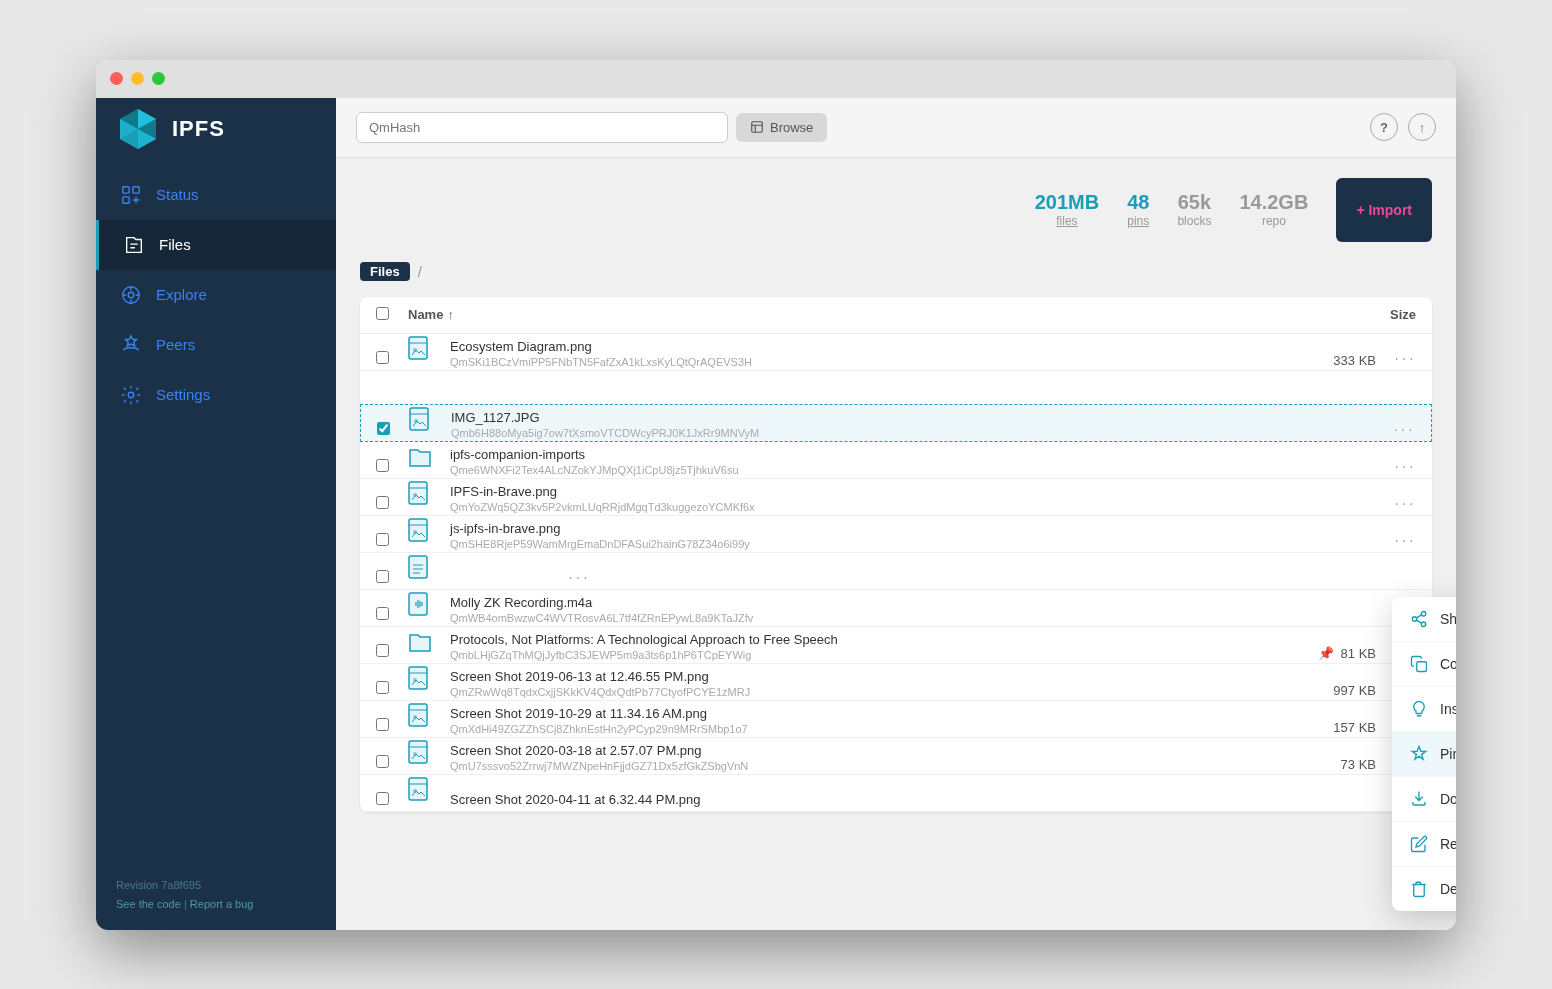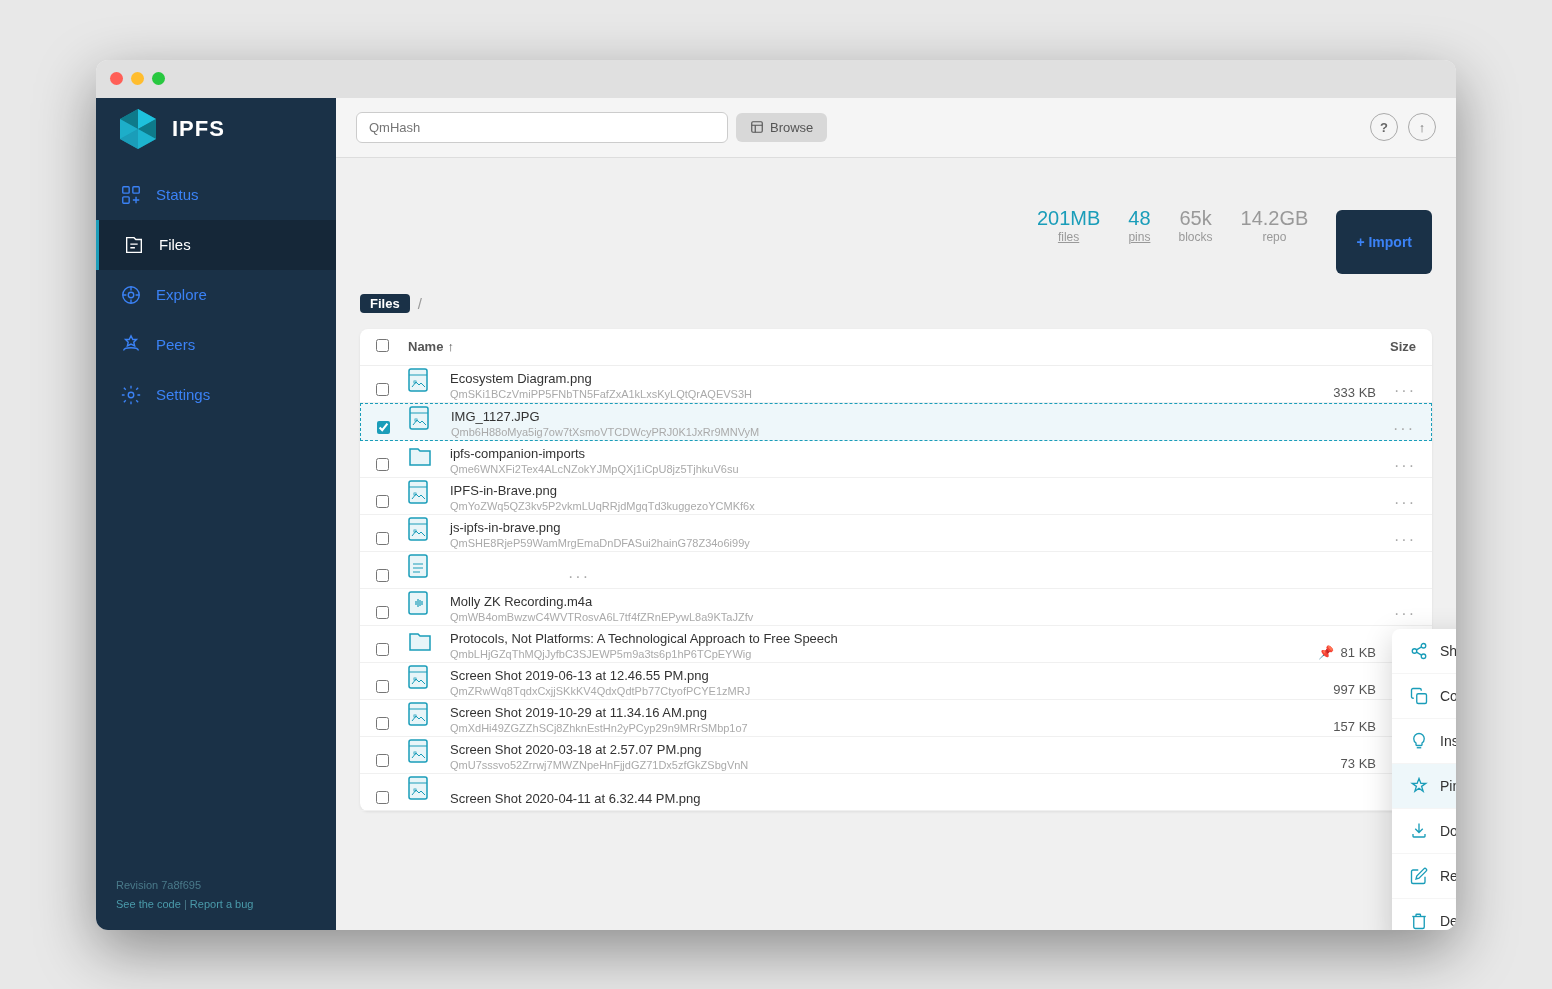--- a/index.html
+++ b/index.html
@@ -183,43 +183,42 @@
     .stats-row {
       display: flex;
       align-items: center;
       justify-content: flex-end;
       gap: 28px;
       margin-bottom: 20px;
     }
     .stat-item { text-align: center; }
     .stat-value {
       font-size: 20px;
-      font-weight: 400;
+      font-weight: 700;
       color: #1a9db9;
     }
     .stat-label {
       font-size: 12px;
       color: #999;
       text-decoration: underline;
       cursor: pointer;
     }
     .stat-item.no-link .stat-label {
       text-decoration: none;
       cursor: default;
     }
     .import-btn {
       padding: 24px 20px;
       background: #1a3147;
-      color: #3b82f6;
+      color: #ec4899;
       border: none;
       border-radius: 6px;
       font-size: 14px;
       font-weight: 600;
       cursor: pointer;
-      margin-top: 32px;
     }
 
     
     .breadcrumb-row {
       display: flex;
       align-items: center;
       gap: 8px;
       margin-bottom: 16px;
     }
     .files-badge {
@@ -253,21 +252,21 @@
     .th-size { width: 100px; text-align: right; font-weight: 600; color: #555; }
 
     .file-row {
       display: flex;
       align-items: flex-end;
       padding: 2px 16px;
       border-bottom: 1px solid #f0f0f0;
       cursor: pointer;
       position: relative;
     }
-    .file-row.selected { background: #eef7fa; border: 1px dashed #1a9db9; }
+    .file-row.selected { background: #eef7fa; border: 1px dashed #1a9db9; margin-top: 33px; }
     .row-check { width: 32px; }
     .row-check input { accent-color: #1a9db9; }
     .row-icon { width: 32px; margin-right: 10px; }
     .row-icon svg { width: 24px; height: 28px; }
     .row-info { flex: 1; }
     .row-name { font-size: 13px; color: #333; font-weight: 500; }
     .row-cid { font-size: 11px; color: #aaa; margin-top: 2px; }
     .row-size { width: 100px; text-align: right; font-size: 13px; color: #555; }
     .row-actions { width: 40px; text-align: right; }
     .dots-btn {

